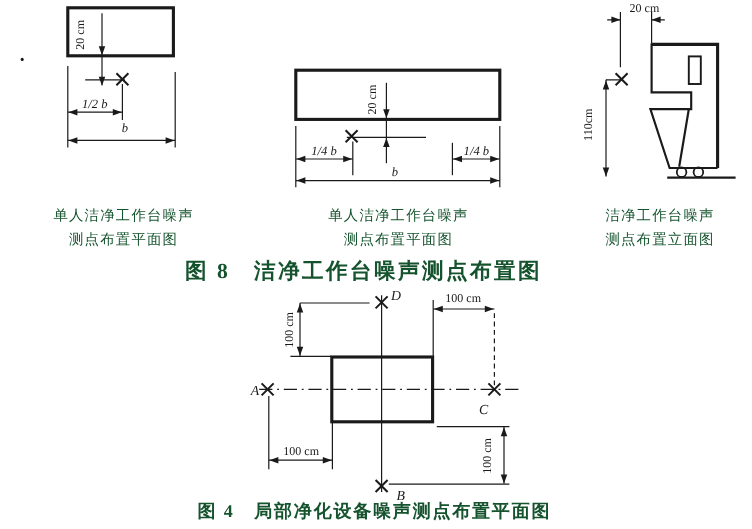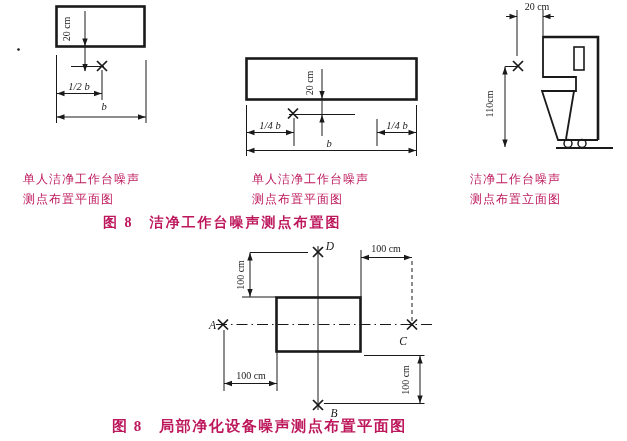--- a/index.html
+++ b/index.html
@@ -14,21 +14,21 @@
   .ln{stroke:#1a1a1a;stroke-width:1;fill:none;}
   .thick{stroke-width:2.6;}
   .med{stroke-width:1.8;}
   .arr{fill:#1a1a1a;stroke:none;}
   .xm line{stroke:#1a1a1a;stroke-width:1.7;}
   text{fill:#1a1a1a;font-family:"Liberation Serif", serif;}
   .dim{font-size:10px;}
   .dimi{font-size:10.5px;font-style:italic;}
   .pt{font-size:11.5px;font-style:italic;}
   .cap{
-    position:absolute;color:#be185d;
+    position:absolute;text-align:center;color:#14532d;
     font-family:"Liberation Serif", serif;
   }
   .subcap{font-size:12px;letter-spacing:1px;}
   .subcap div{height:19.5px;}
   .figcap{font-weight:bold;letter-spacing:2px;}
 </style>
 </head>
 <body>
 
 <div class="page">
@@ -197,16 +197,16 @@
 <div class="cap subcap" style="left:252px;top:171px;width:160px;">
   <div>单人洁净工作台噪声</div>
   <div>测点布置平面图</div>
 </div>
 
 <div class="cap subcap" style="left:470px;top:171px;width:160px;">
   <div>洁净工作台噪声</div>
   <div>测点布置立面图</div>
 </div>
 
-<div class="cap figcap" style="left:103px;top:214px;width:400px;font-size:14px;">图 8　洁净工作台噪声测点布置图</div>
-<div class="cap figcap" style="left:112px;top:417px;width:400px;font-size:15px;letter-spacing:1.5px;">图 8　局部净化设备噪声测点布置平面图</div>
+<div class="cap figcap" style="left:103px;top:214px;width:400px;font-size:18px;">图 8　洁净工作台噪声测点布置图</div>
+<div class="cap figcap" style="left:112px;top:417px;width:400px;font-size:15px;letter-spacing:1.5px;">图 4　局部净化设备噪声测点布置平面图</div>
 
 </div>
 
 </body></html>

